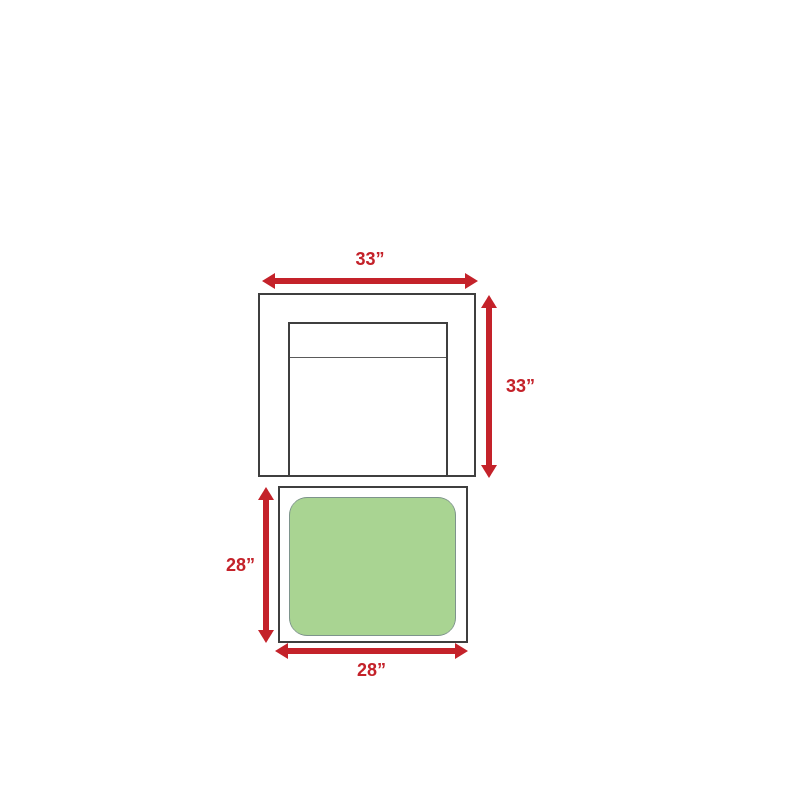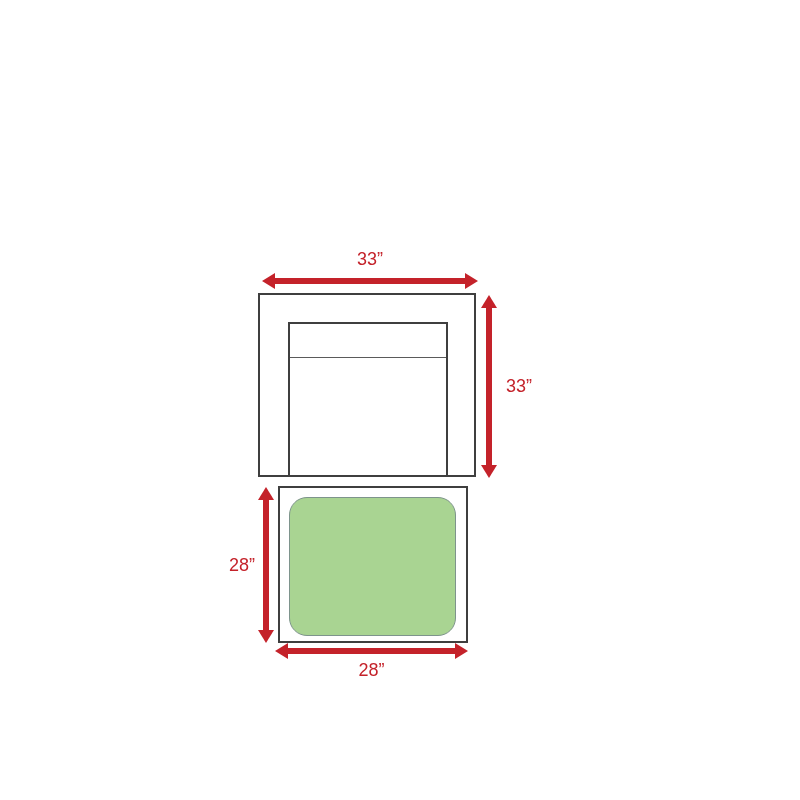--- a/index.html
+++ b/index.html
@@ -68,21 +68,21 @@
 
   .arrow-chair-width   { left: 262px; top: 273px; width: 216px; height: 16px; }
   .arrow-chair-height  { left: 481px; top: 295px; width: 16px;  height: 183px; }
   .arrow-ottoman-height{ left: 258px; top: 487px; width: 16px;  height: 156px; }
   .arrow-ottoman-width { left: 275px; top: 643px; width: 193px; height: 16px; }
 
   
   .dim-label {
     position: absolute;
     color: var(--dimension);
-    font-weight: normal;
+    font-weight: bold;
     font-size: 18px;
     line-height: 20px;
     letter-spacing: 0px;
   }
   .label-chair-width    { left: 262px; top: 249px; width: 216px; text-align: center; }
   .label-chair-height   { left: 506px; top: 376px; width: 48px;  text-align: left; }
   .label-ottoman-height { left: 207px; top: 555px; width: 48px;  text-align: right; }
   .label-ottoman-width  { left: 275px; top: 660px; width: 193px; text-align: center; }
 </style>
 </head>

